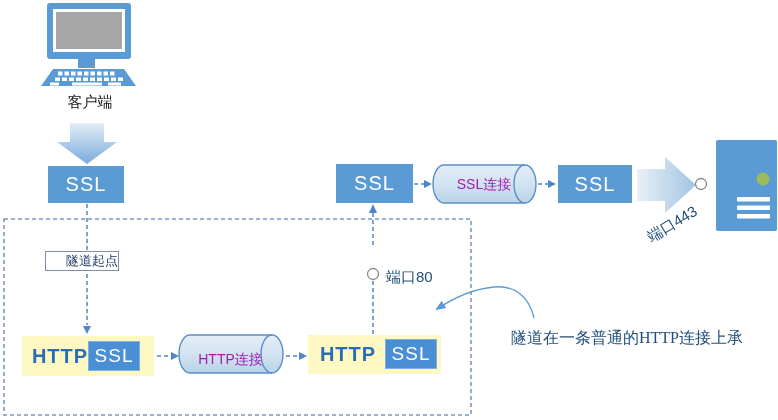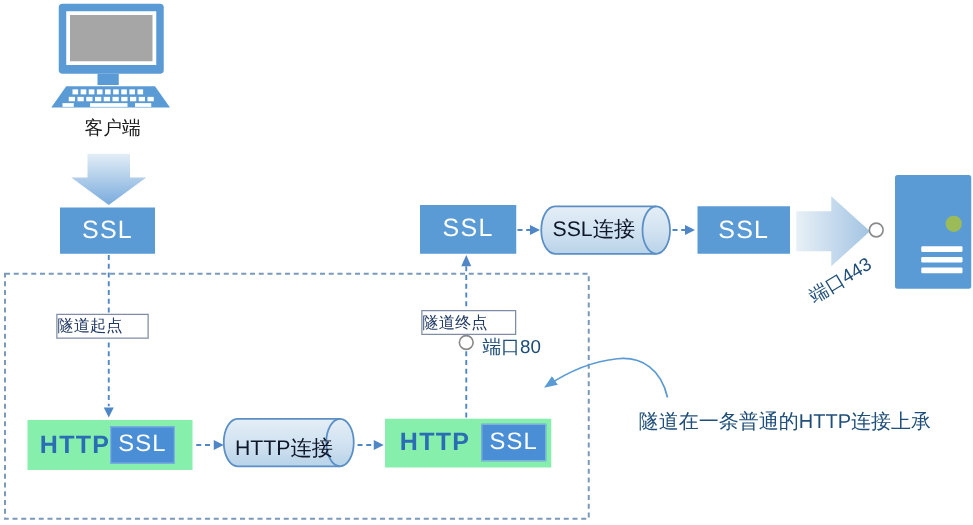--- a/index.html
+++ b/index.html
@@ -6,34 +6,34 @@
   .stage{
     position:relative;width:778px;height:420px;background:#fff;overflow:hidden;
     font-family:"Liberation Sans","DejaVu Sans",sans-serif;
   }
   .stage svg.canvas{position:absolute;left:0;top:0;z-index:0;}
   .abs{position:absolute;z-index:1;box-sizing:border-box;}
   .ssl-box{
     background:#5b9bd5;color:#fff;font-size:20px;text-align:center;
     letter-spacing:1px;
   }
-  .combo-box{background:#86efac;padding-left:16px;}
+  .combo-box{background:#fef9c3;padding-left:16px;}
   .http-text{color:#2a6db5;font-size:20px;font-weight:600;letter-spacing:1px;}
   .inner-ssl{
     background:#4a8fd6;color:#fff;font-size:19px;text-align:center;
     border:1px solid #7fb0e2;letter-spacing:1px;
   }
   .tag-label{
     background:#fff;border:1.5px solid #7f8ea6;color:#203864;
-    font-size:13px;text-align:left;
+    font-size:13px;text-align:right;
   }
-  .cyl-label{color:#0f172a;font-size:17px;text-align:left;}
+  .cyl-label{color:#a21caf;font-size:14px;text-align:center;}
   .port-label{color:#1f4e79;font-size:15px;white-space:nowrap;}
   .client-label{color:#1a1a1a;font-size:15px;text-align:center;}
-  .annotation{color:#1f4e79;font-size:16px;line-height:1.32;white-space:nowrap;}
+  .annotation{color:#1f4e79;font-size:16px;line-height:1.32;white-space:nowrap;font-family:Liberation Serif, serif;}
 </style>
 </head>
 <body>
 
 <div class="stage">
 
   <svg class="canvas" width="778" height="420" viewBox="0 0 778 420">
     <defs>
       <linearGradient id="gradDown" x1="0" y1="0" x2="0" y2="1">
         <stop offset="0" stop-color="#e3edf6"></stop>
@@ -144,21 +144,20 @@
     <div class="abs inner-ssl" style="left:66px;top:5px;width:52px;height:30px;line-height:28px;">SSL</div>
   </div>
 
   <div class="abs cyl-label" style="left:188px;top:344px;width:85px;height:30px;line-height:30px;">HTTP连接</div>
 
   <div class="abs combo-box" style="left:308px;top:335px;width:133px;height:39px;">
     <div class="abs http-text" style="left:10px;top:0;width:60px;line-height:39px;text-align:center;">HTTP</div>
     <div class="abs inner-ssl" style="left:77px;top:4px;width:52px;height:30px;line-height:28px;">SSL</div>
   </div>
 
-  <div class="abs tag-label" style="left:337px;top:248px;width:76px;height:20px;line-height:18px;">隧道终点</div>
 
   <div class="abs port-label" style="left:386px;top:268px;">端口80</div>
 
   <div class="abs ssl-box" style="left:336px;top:164px;width:77px;height:39px;line-height:39px;">SSL</div>
 
   <div class="abs cyl-label" style="left:442px;top:169px;width:84px;height:30px;line-height:30px;">SSL连接</div>
 
   <div class="abs ssl-box" style="left:558px;top:165px;width:74px;height:38px;line-height:38px;">SSL</div>
 
   <div class="abs port-label" style="left:645px;top:215px;transform:rotate(-31deg);">端口443</div>

